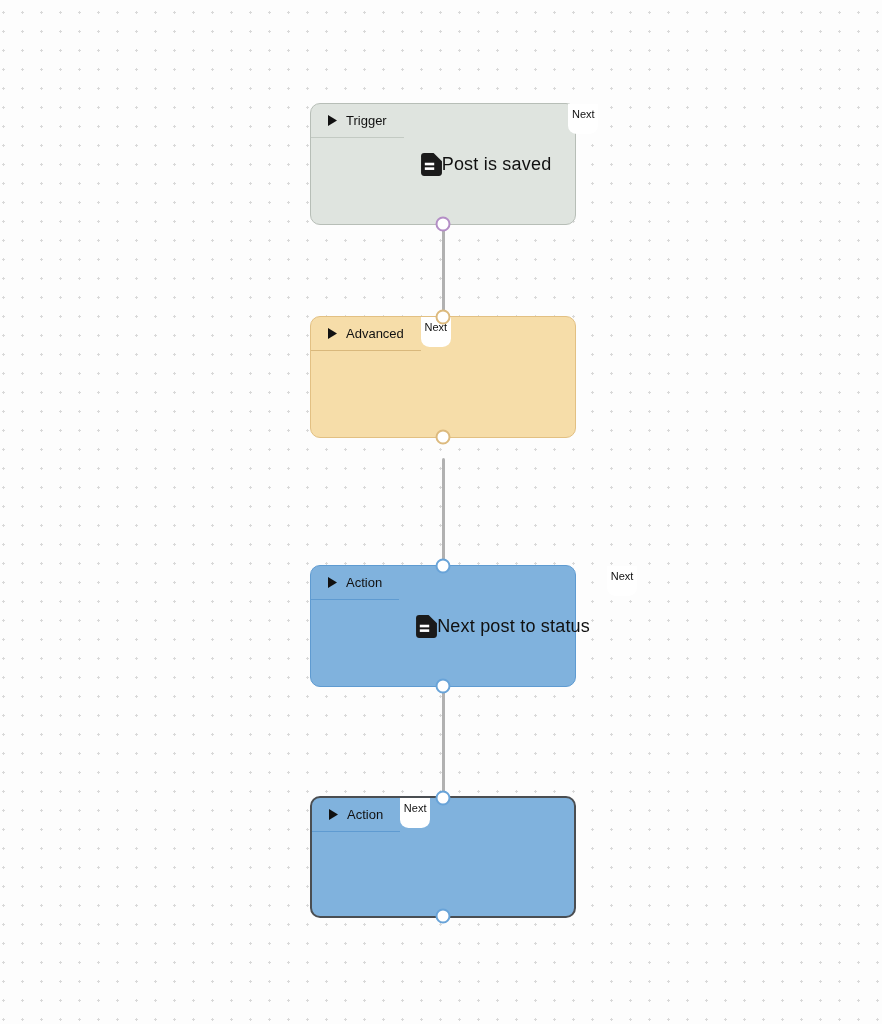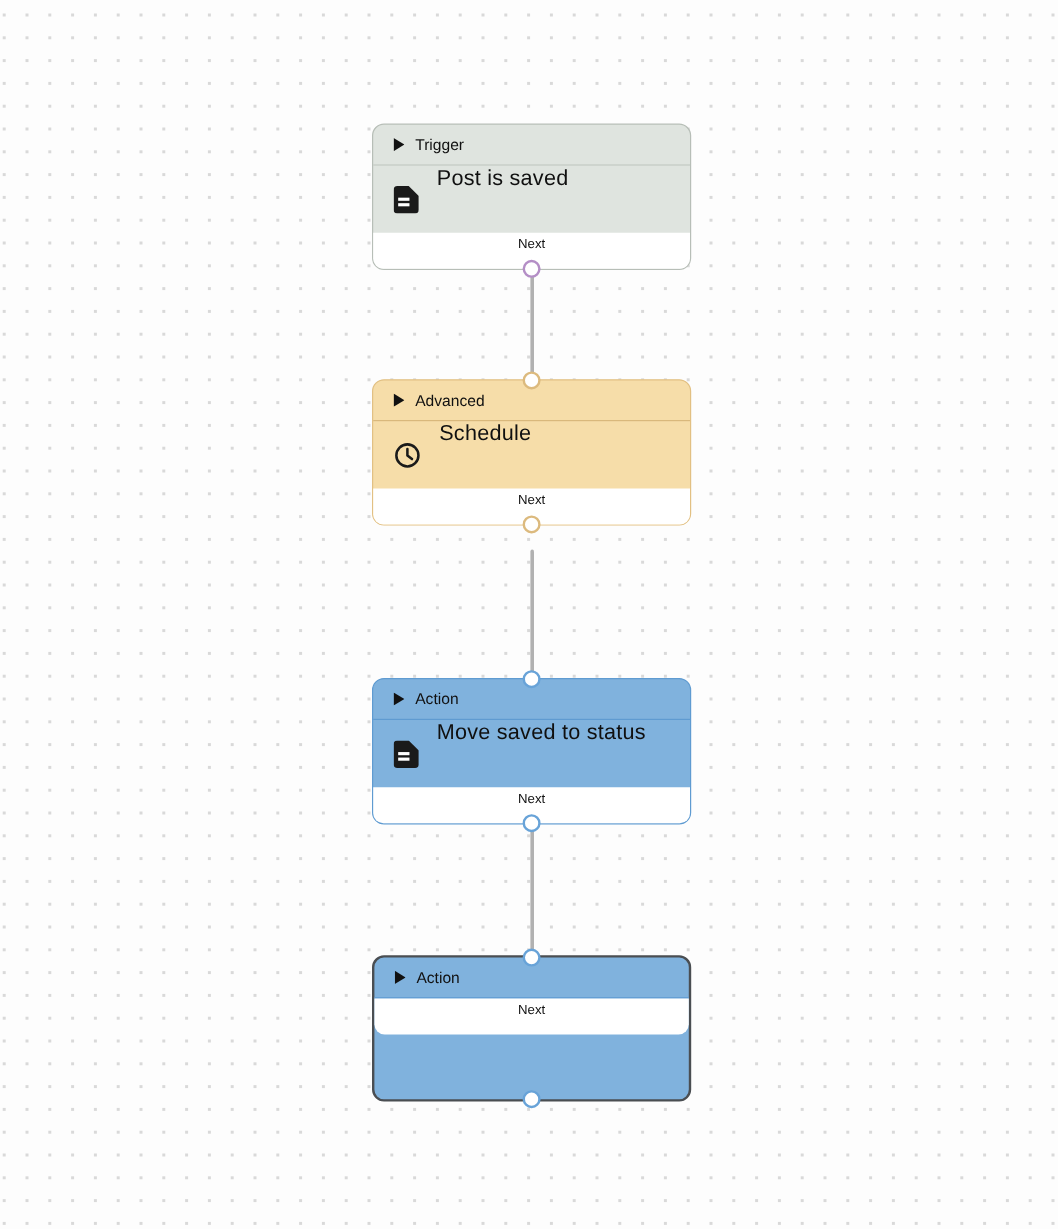--- a/index.html
+++ b/index.html
@@ -23,40 +23,40 @@
   }
   .node {
     position: absolute;
     left: 310px;
     width: 266px;
     height: 122px;
     background: var(--bg, #eee);
     border: 1.5px solid var(--border, #bbb);
     border-radius: 10px;
     display: flex;
-    flex-direction: column;
+    flex-direction: row;
     z-index: 1;
   }
   .node.selected { border-width: 2px; }
   .node-header {
     height: 34px;
     flex: 0 0 34px;
     display: flex;
     align-items: center;
     gap: 9px;
     padding: 0 17px;
     border-bottom: 1px solid var(--divider, #ccc);
     font-size: 13px;
     color: #111;
     cursor: pointer;
   }
   .node-body {
     flex: 1 1 auto;
     display: flex;
-    gap: 15px;
+    align-items: center;
     padding: 0 17px;
   }
   .node-title {
     font-size: 18px;
     font-weight: 500;
     color: #101010;
     letter-spacing: 0.2px;
     white-space: nowrap;
   }
   .node-icon { display: flex; align-items: center; }
@@ -121,29 +121,20 @@
 
 <div class="node" style="top: 316px; --bg: #f6dda9; --border: #e2c083; --divider: #d9b87c; --portIn: #dcba7e; --portOut: #dcba7e;">
   <div class="node-header">
     <span class="play-icon">
       <svg width="9" height="11" viewBox="0 0 9 11">
           <polygon points="0,0 9,5.5 0,11" fill="#111"></polygon>
         </svg>
     </span>
     <span>Advanced</span>
   </div>
-  <div class="node-body">
-    <span class="node-icon">
-      <svg width="23" height="23" viewBox="0 0 24 24" fill="none" stroke="#1a1a1a" stroke-width="2.2">
-        <circle cx="12" cy="12" r="9.6"></circle>
-        <path d="M12 6.5 V12 L16 15.2" stroke-linecap="round" stroke-linejoin="round"></path>
-      </svg>
-    </span>
-    <span class="node-title">Schedule</span>
-  </div>
   <div class="node-footer">
     <span>Next</span>
   </div>
   <div class="port port-in"></div>
   <div class="port port-out"></div>
 </div>
 
 <div class="node" style="top: 565px; --bg: #80b2dd; --border: #5f9bd1; --divider: #5f9bd1; --portIn: #68a3d8; --portOut: #68a3d8;">
   <div class="node-header">
     <span class="play-icon">
@@ -154,21 +145,21 @@
     <span>Action</span>
   </div>
   <div class="node-body">
     <span class="node-icon">
       <svg width="21" height="23" viewBox="0 0 20 22">
         <path d="M3 0 H12 L20 8 V19 a3 3 0 0 1 -3 3 H3 a3 3 0 0 1 -3 -3 V3 a3 3 0 0 1 3 -3 Z" fill="#1a1a1a"></path>
         <rect x="3.6" y="9.3" width="9" height="2.5" fill="#fff"></rect>
         <rect x="3.6" y="13.7" width="9" height="2.5" fill="#fff"></rect>
       </svg>
     </span>
-    <span class="node-title">Move saved to status</span>
+    <span class="node-title">Next post to status</span>
   </div>
   <div class="node-footer">
     <span>Next</span>
   </div>
   <div class="port port-in"></div>
   <div class="port port-out"></div>
 </div>
 
 <div class="node selected" style="top: 796px; --bg: #80b2dd; --border: #4a4e52; --divider: #5f9bd1; --portIn: #68a3d8; --portOut: #68a3d8;">
   <div class="node-header">

